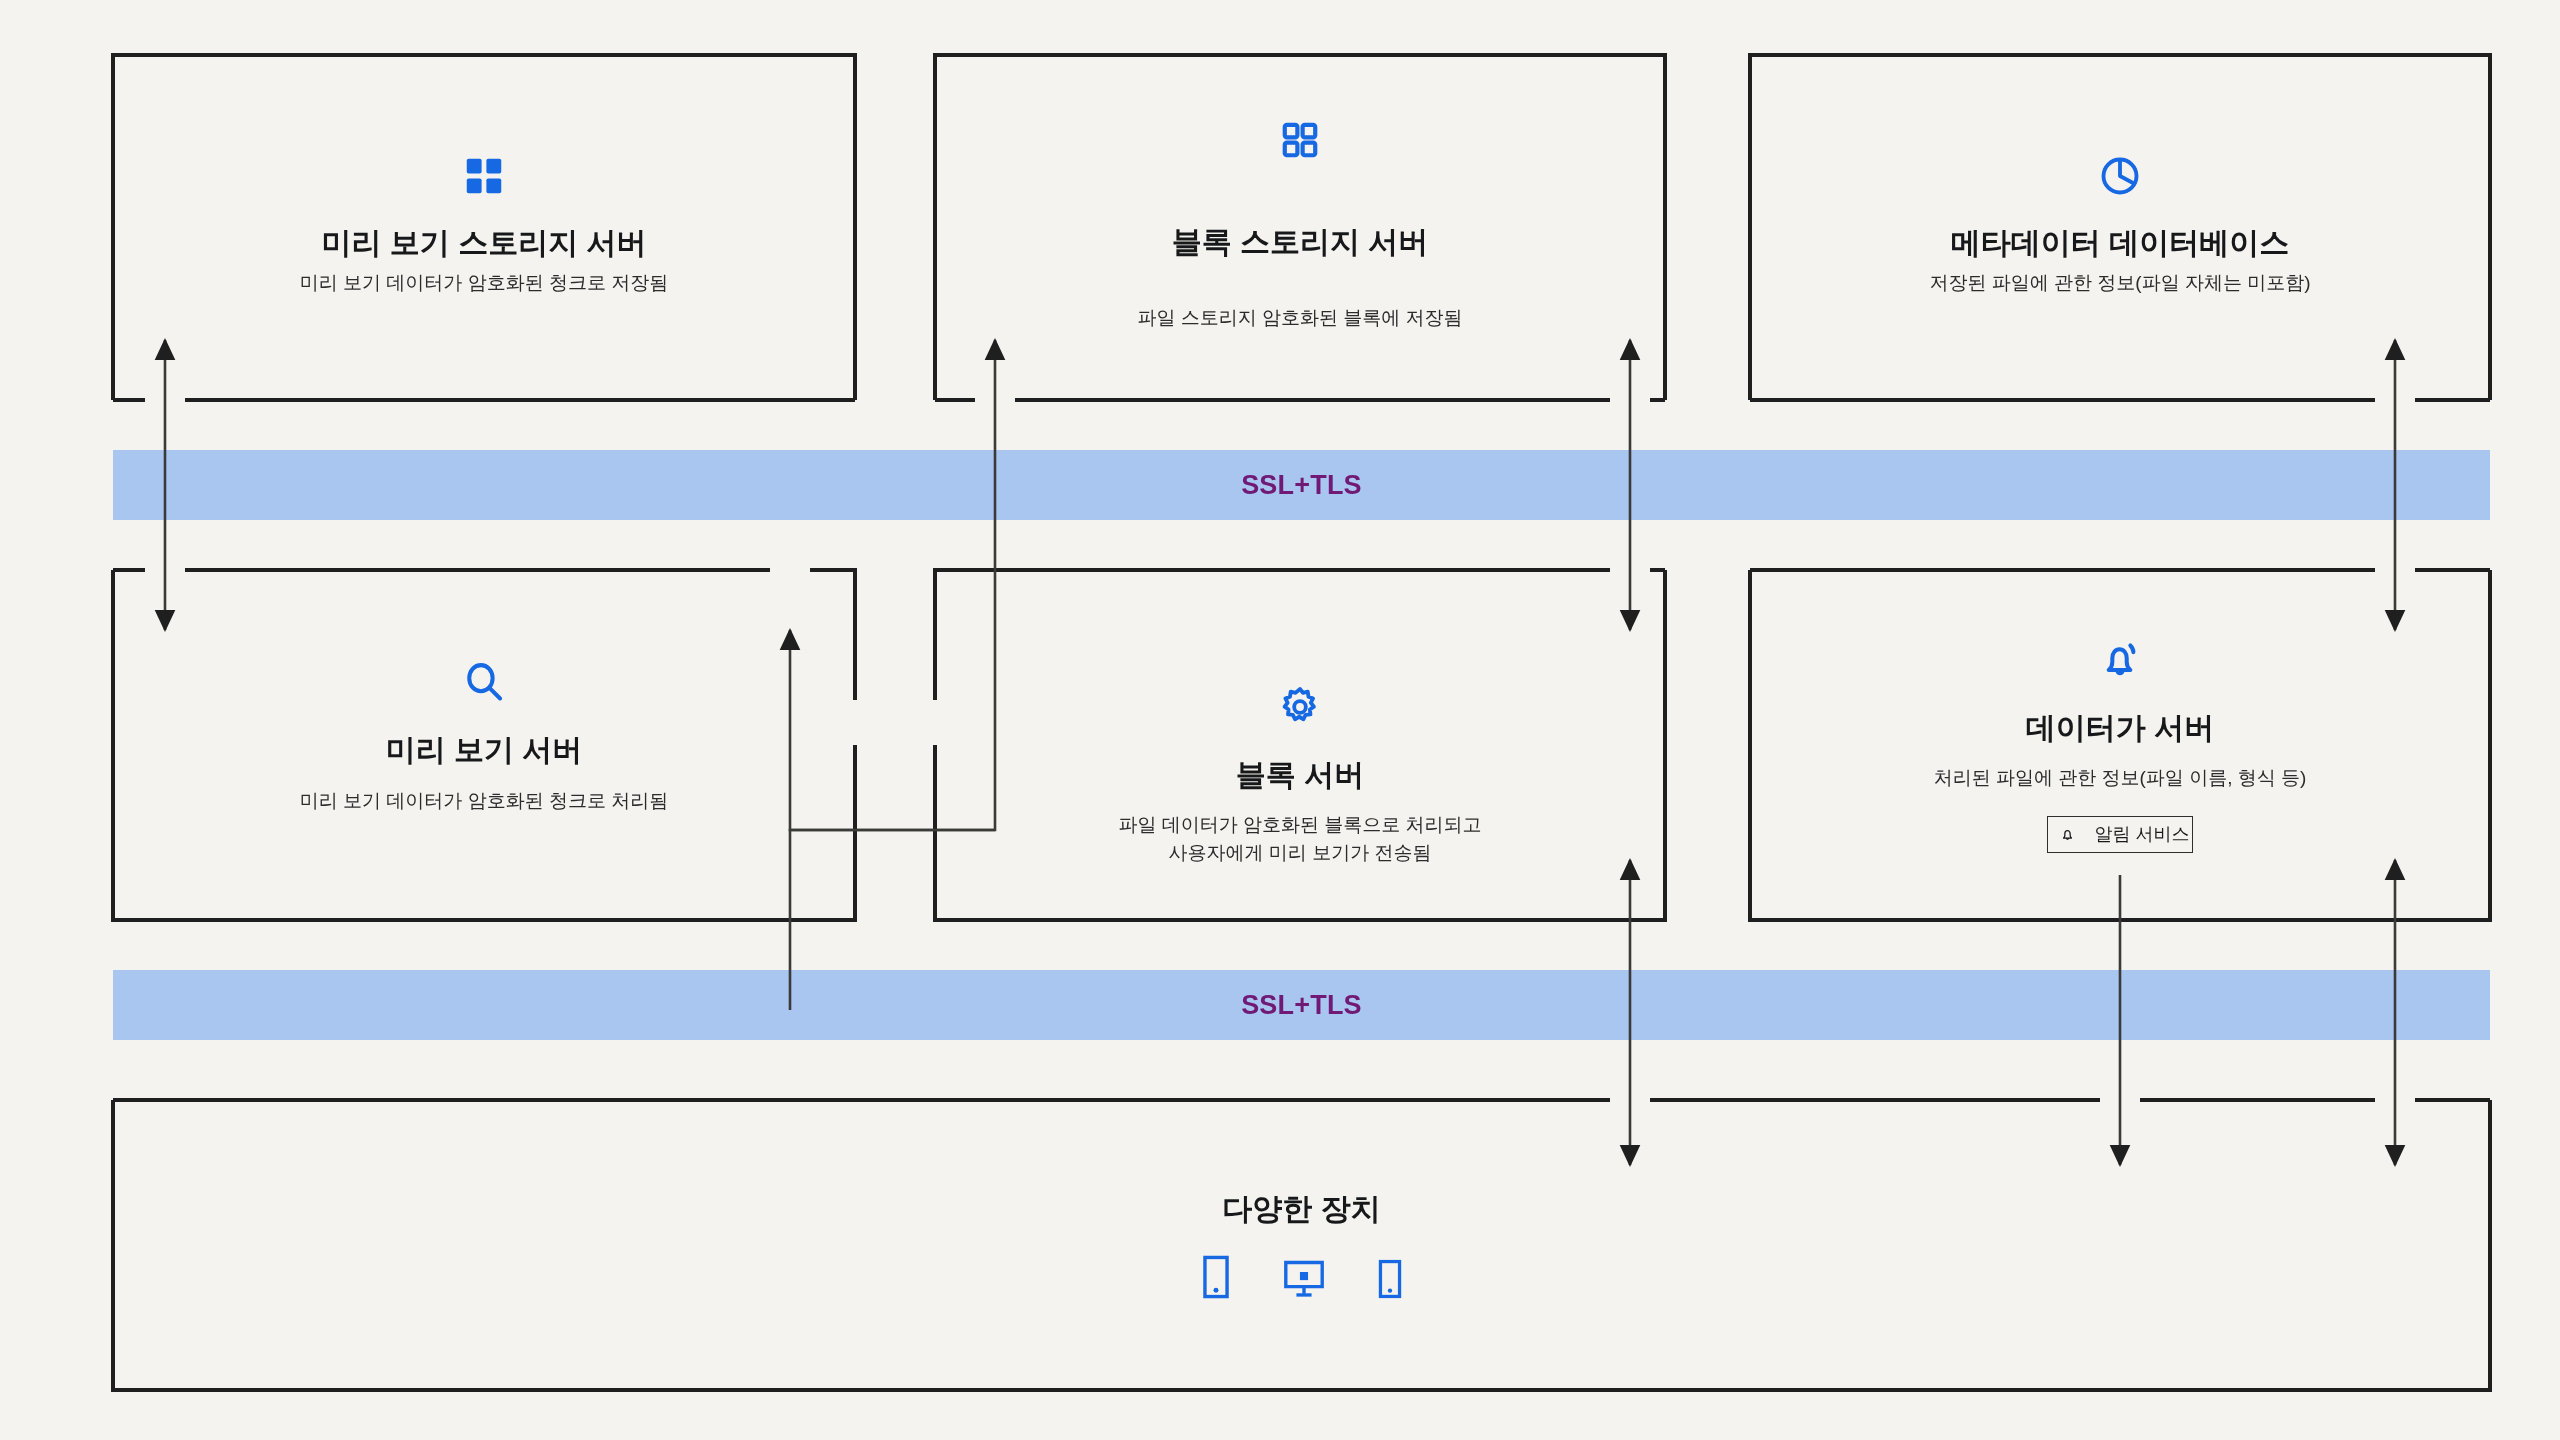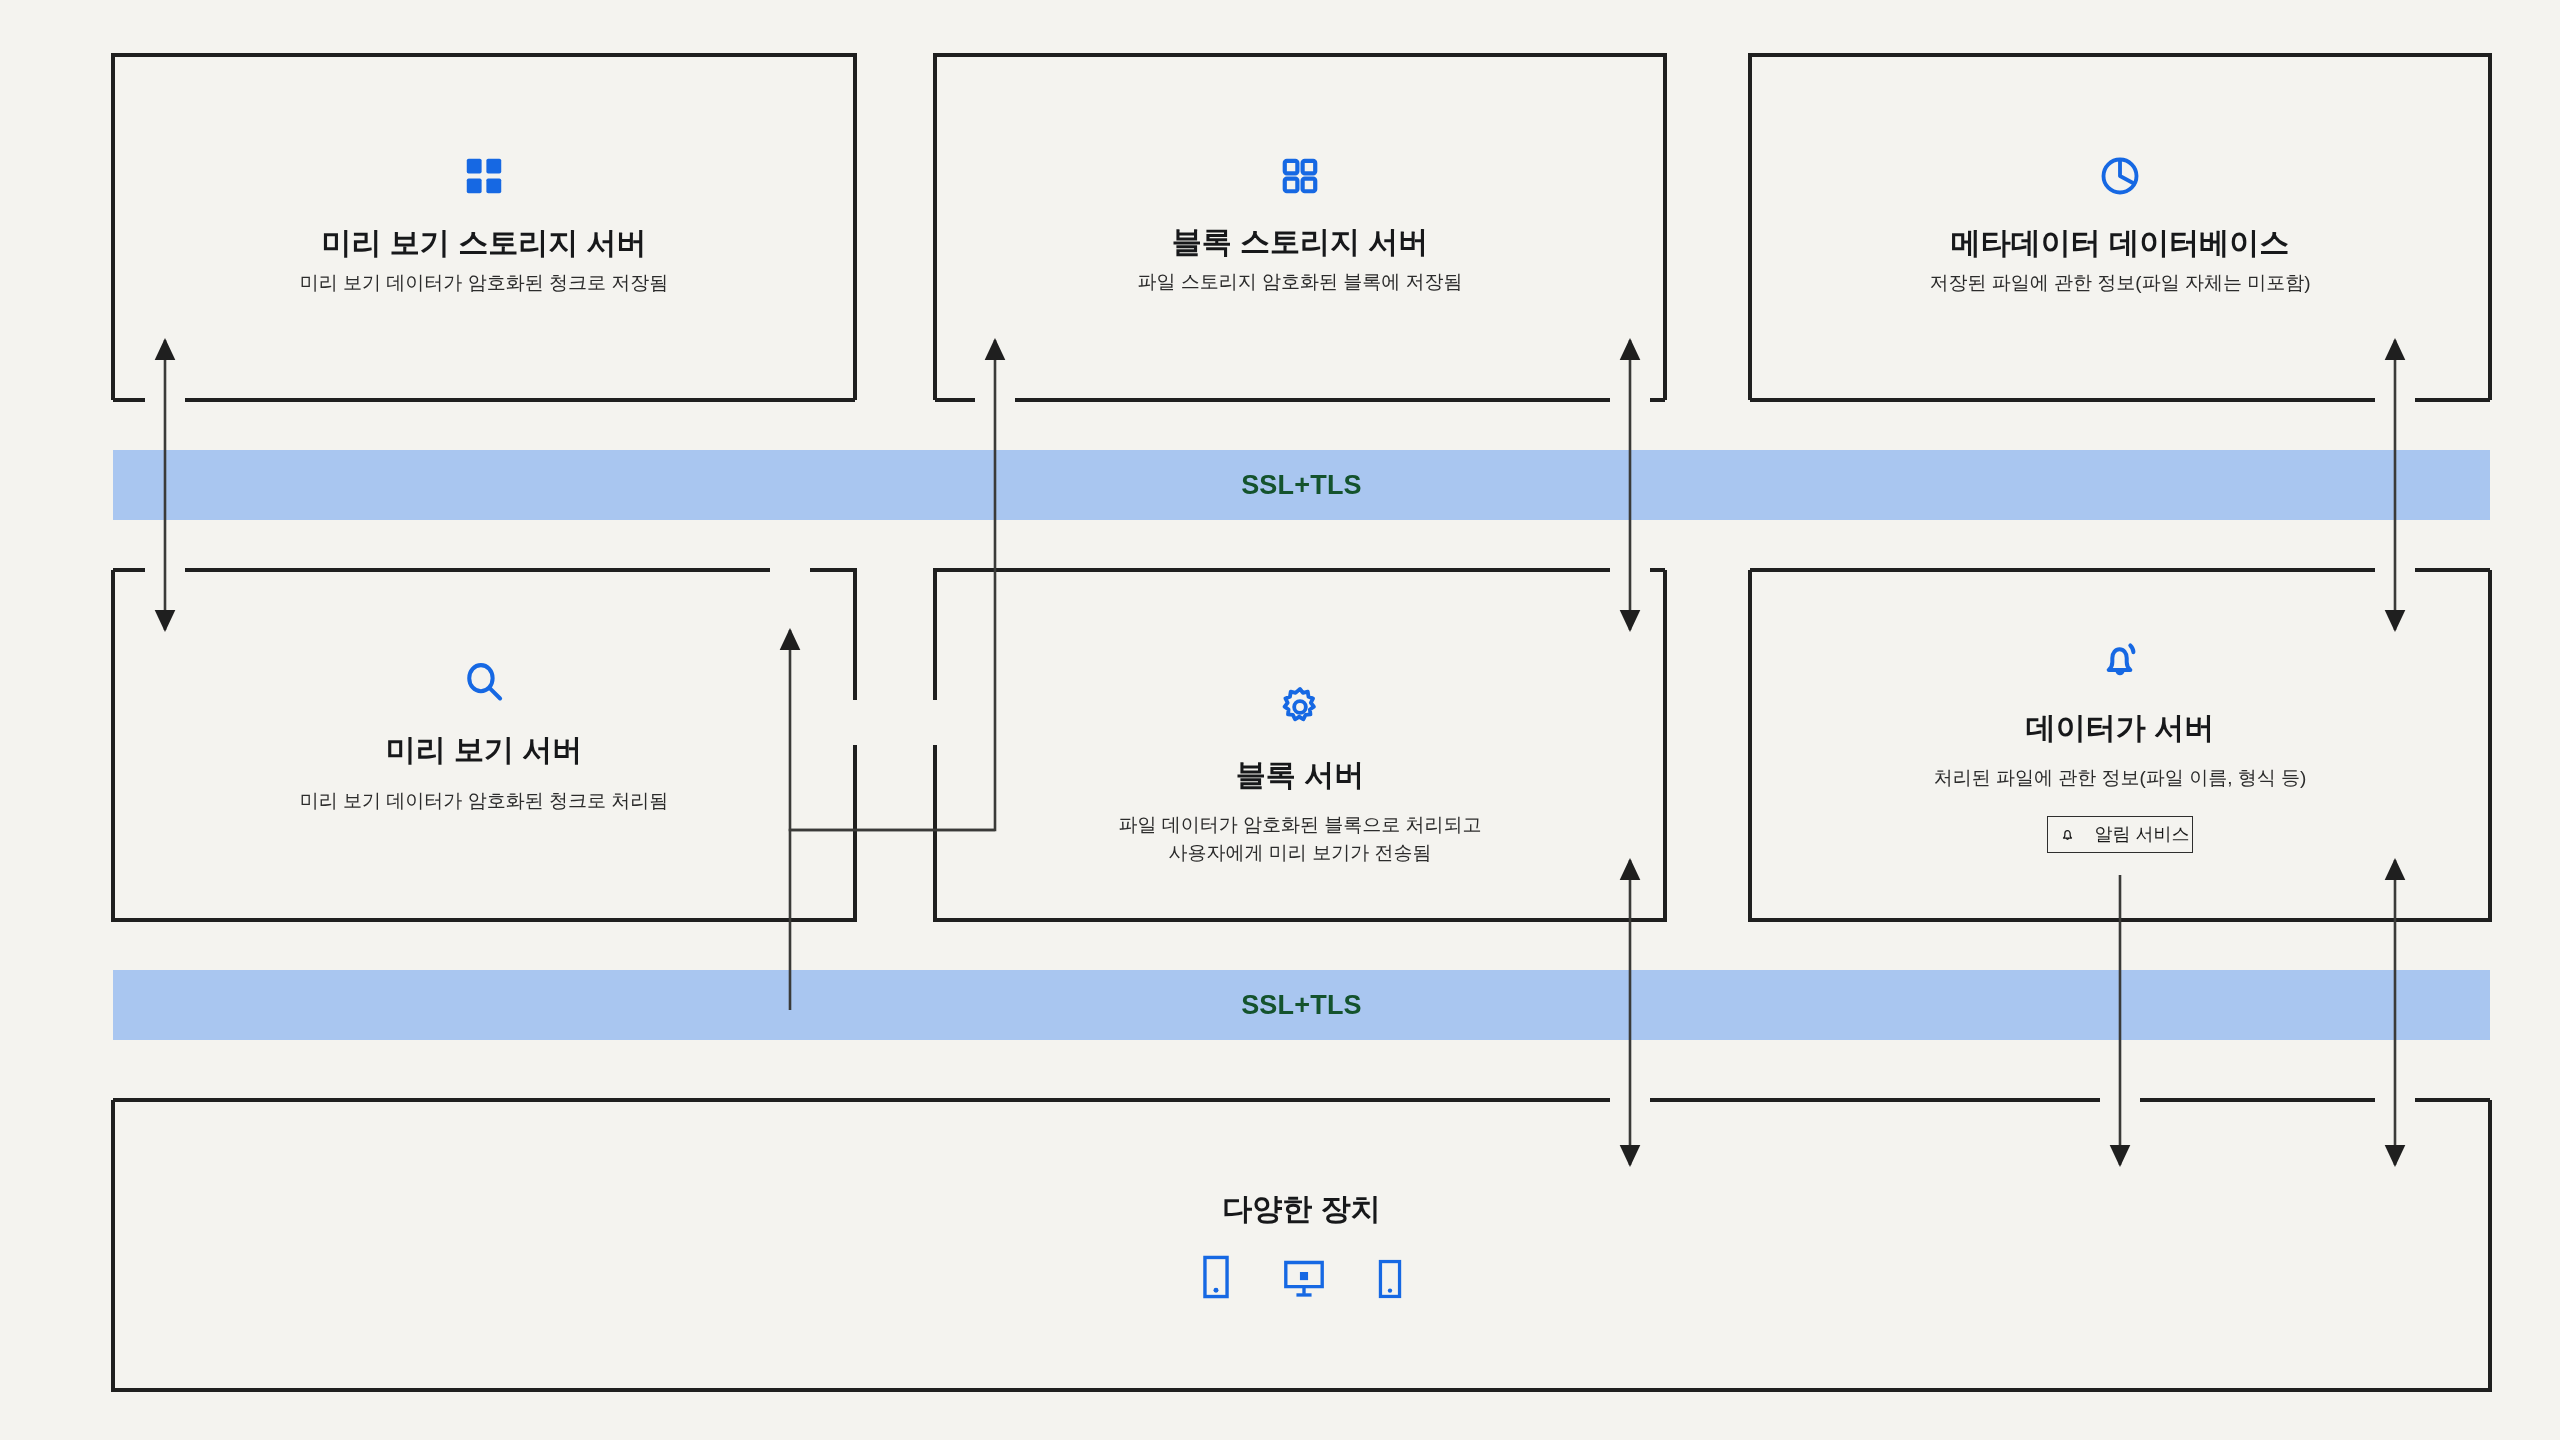--- a/index.html
+++ b/index.html
@@ -11,21 +11,21 @@
   }
   #stage{position:relative;width:2560px;height:1440px;}
 
   
   .ssl-band{
     position:absolute;left:113px;width:2377px;height:70px;
     background:#A9C6F0;
     display:flex;align-items:center;justify-content:center;
   }
   .ssl-band .ssl-label{
-    font-size:27px;font-weight:700;color:#14532d;letter-spacing:.2px;
+    font-size:27px;font-weight:700;color:#701a75;letter-spacing:.2px;
   }
   #ssl-top{top:450px;}
   #ssl-bottom{top:970px;}
 
   
   .card{
     position:absolute;
     box-sizing:border-box;
     display:flex;flex-direction:column;
     align-items:center;justify-content:center;
@@ -147,21 +147,21 @@
         <rect x="2.6" y="2.6" width="8.1" height="8.1" rx="1" fill="#1668E3"></rect>
         <rect x="13.3" y="2.6" width="8.1" height="8.1" rx="1" fill="#1668E3"></rect>
         <rect x="2.6" y="13.3" width="8.1" height="8.1" rx="1" fill="#1668E3"></rect>
         <rect x="13.3" y="13.3" width="8.1" height="8.1" rx="1" fill="#1668E3"></rect>
       </svg>
     </span>
     <p class="card-title">미리 보기 스토리지 서버</p>
     <p class="card-sub">미리 보기 데이터가 암호화된 청크로 저장됨</p>
   </div>
 
-  <div class="card top-card cardbox" style="left:935px;top:55px;width:730px;height:345px;">
+  <div class="card top-card cardbox" style="left:935px;top:55px;width:730px;height:345px;gap:36px;">
     <span class="card-icon">
       <svg width="42" height="42" viewBox="0 0 24 24" fill="none" stroke="#1668E3" stroke-width="2.4">
         <rect x="3.3" y="3.3" width="7.2" height="7.2" rx="1.2"></rect>
         <rect x="13.5" y="3.3" width="7.2" height="7.2" rx="1.2"></rect>
         <rect x="3.3" y="13.5" width="7.2" height="7.2" rx="1.2"></rect>
         <rect x="13.5" y="13.5" width="7.2" height="7.2" rx="1.2"></rect>
       </svg>
     </span>
     <p class="card-title">블록 스토리지 서버</p>
     <p class="card-sub">파일 스토리지 암호화된 블록에 저장됨</p>

